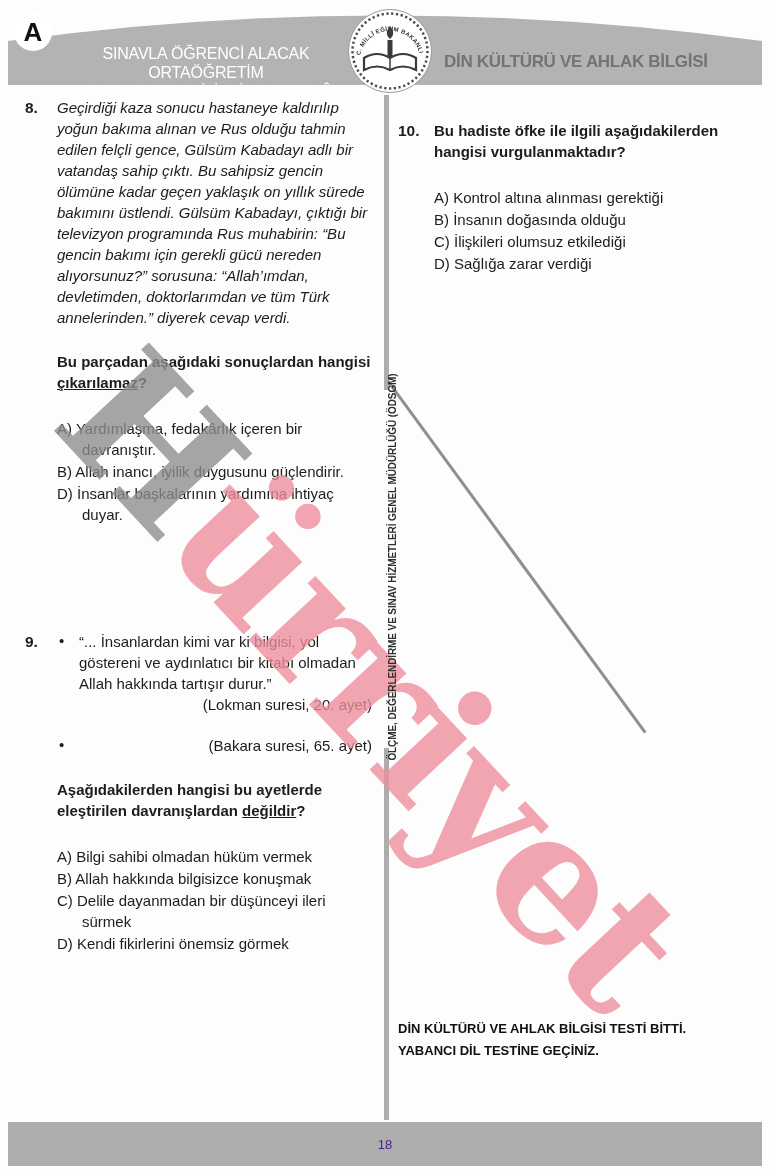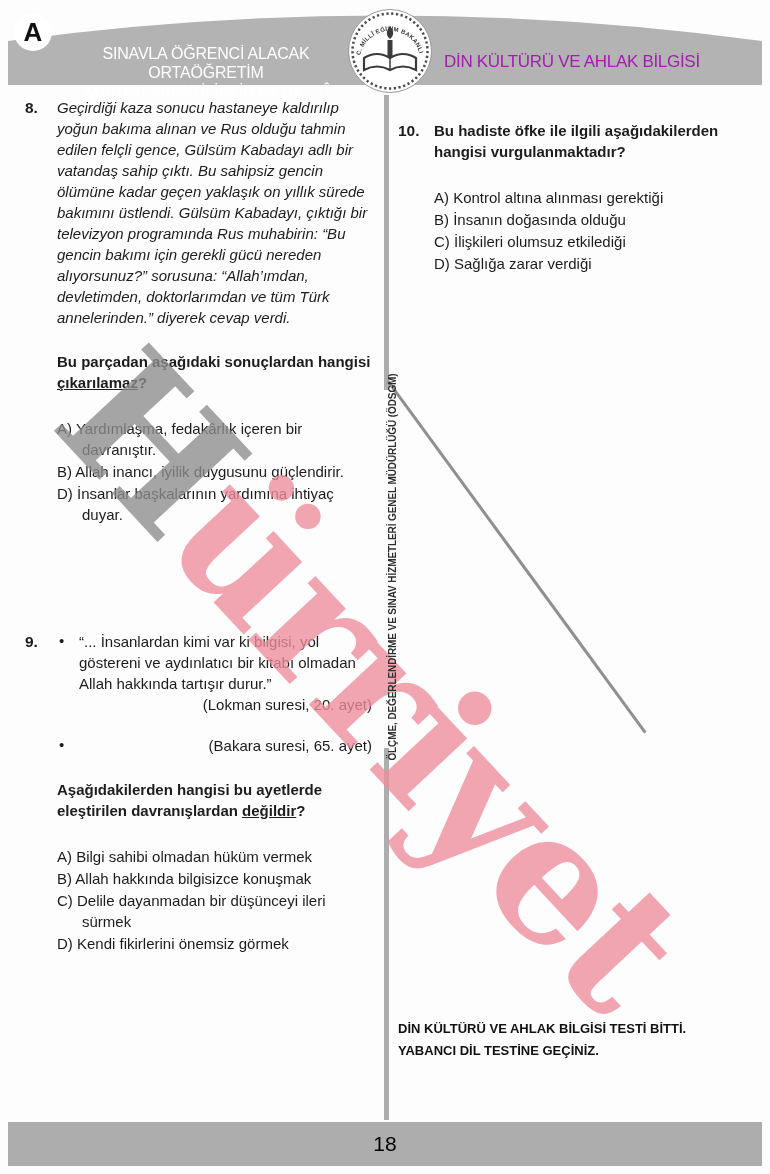--- a/index.html
+++ b/index.html
@@ -15,21 +15,21 @@
     background:#ffffff;z-index:3;display:flex;align-items:center;justify-content:center;
     font-weight:bold;font-size:26px;color:#111;
   }
   .header-left{
     position:absolute;left:68px;top:44px;width:276px;z-index:2;
     text-align:center;color:#ffffff;font-size:16px;line-height:19px;letter-spacing:-0.2px;
   }
   .meb-logo{position:absolute;left:346px;top:6px;z-index:3;}
   .header-right{
     position:absolute;left:444px;top:52px;z-index:2;white-space:nowrap;
-    font-weight:normal;font-size:17px;color:#a21caf;letter-spacing:-0.3px;
+    font-weight:bold;font-size:17px;color:#737373;letter-spacing:-0.3px;
   }
   
   .col-left{position:absolute;left:25px;top:97px;width:347px;z-index:2;}
   .col-right{position:absolute;left:398px;top:97px;width:342px;z-index:2;}
   .q{position:relative;padding-left:32px;font-size:15px;line-height:21px;}
   .q.wide-num{padding-left:36px;}
   .q-num{position:absolute;left:0;top:0;font-weight:bold;font-size:15.5px;}
   .q-body{margin:0;font-style:italic;}
   .stem{font-weight:bold;margin-top:23px;margin-bottom:25px;}
   .stem .und{text-decoration:underline;}
@@ -59,21 +59,21 @@
     font-size:10px;font-weight:bold;color:#2e2e2e;letter-spacing:-0.1px;
   }
   
   .end-note{
     position:absolute;left:398px;top:1018px;width:348px;z-index:2;
     font-weight:bold;font-size:13px;line-height:22px;color:#111;
   }
   .footer-bar{
     position:absolute;left:8px;top:1122px;width:754px;height:44px;background:#adadad;z-index:2;
     display:flex;align-items:center;justify-content:center;
-    font-size:21px;color:#000000;
+    font-size:13px;color:#4c1d95;
   }
 </style>
 </head>
 <body>
 
 <div class="page">
 
   <svg class="banner-svg" width="754" height="75" viewBox="0 0 754 75" aria-hidden="true">
     <path d="M0,31 Q377,-20 754,31 L754,75 L0,75 Z" fill="#b3b3b3"></path>
   </svg>

